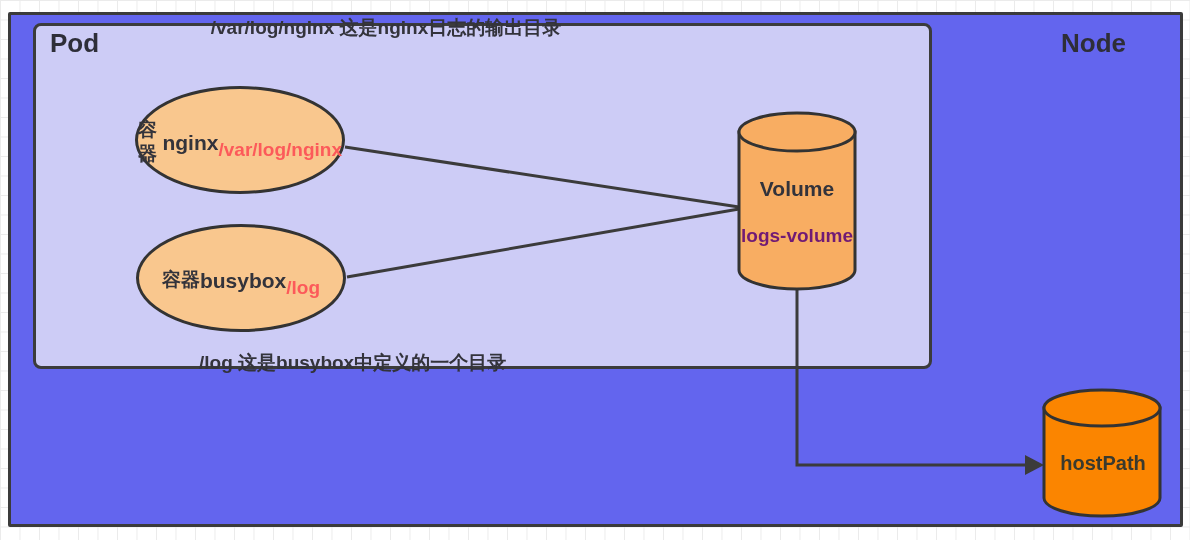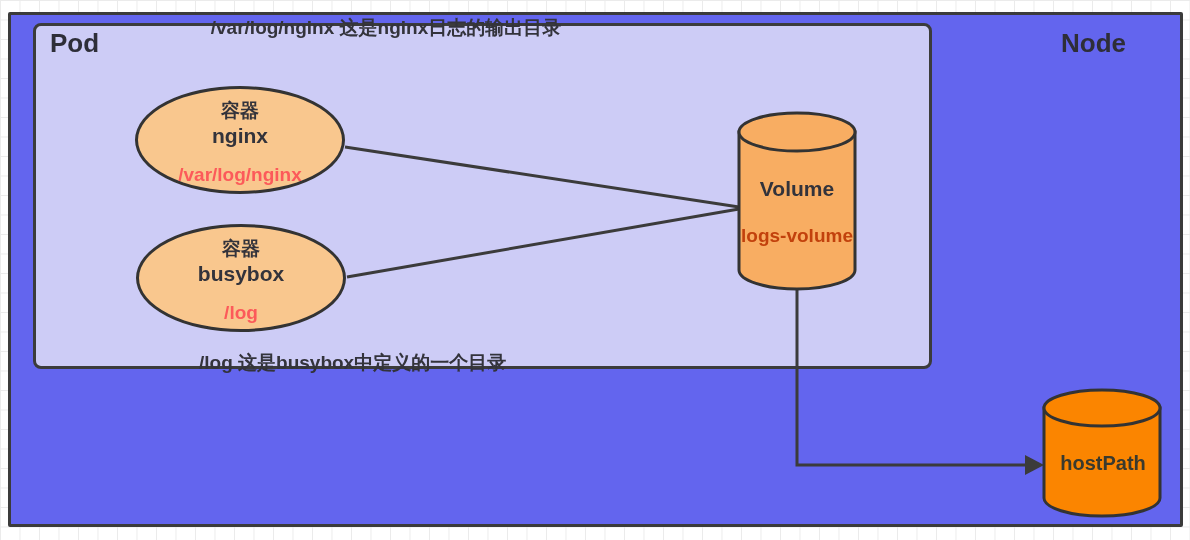--- a/index.html
+++ b/index.html
@@ -58,21 +58,20 @@
     white-space: nowrap;
     margin-top: 12px;
   }
 
   .container-ellipse {
     position: absolute;
     width: 210px; height: 108px;
     border: 3px solid #333333;
     border-radius: 50%;
     display: flex;
-    flex-direction: column;
     align-items: center;
     justify-content: center;
     padding-top: 4px;
   }
   .ellipse-nginx   { left: 135px; top: 86px; }
   .ellipse-busybox { left: 136px; top: 224px; }
 
   .container-type {
     font-size: 19px; font-weight: bold; color: #33333b; line-height: 24px;
   }
@@ -138,14 +137,14 @@
   <div class="mount-path" style="color: rgb(252, 90, 90);">/var/log/nginx</div>
 </div>
 
 <div class="container-ellipse ellipse-busybox" style="background: rgb(249, 199, 142);">
   <div class="container-type">容器</div>
   <div class="container-name">busybox</div>
   <div class="mount-path" style="color: rgb(252, 90, 90);">/log</div>
 </div>
 
 <div class="cyl-label volume-title">Volume</div>
-<div class="cyl-label volume-name" style="color: #c2410c;">logs-volume</div>
+<div class="cyl-label volume-name" style="color: #701a75;">logs-volume</div>
 <div class="cyl-label hostpath-title">hostPath</div>
 
 </body></html>

